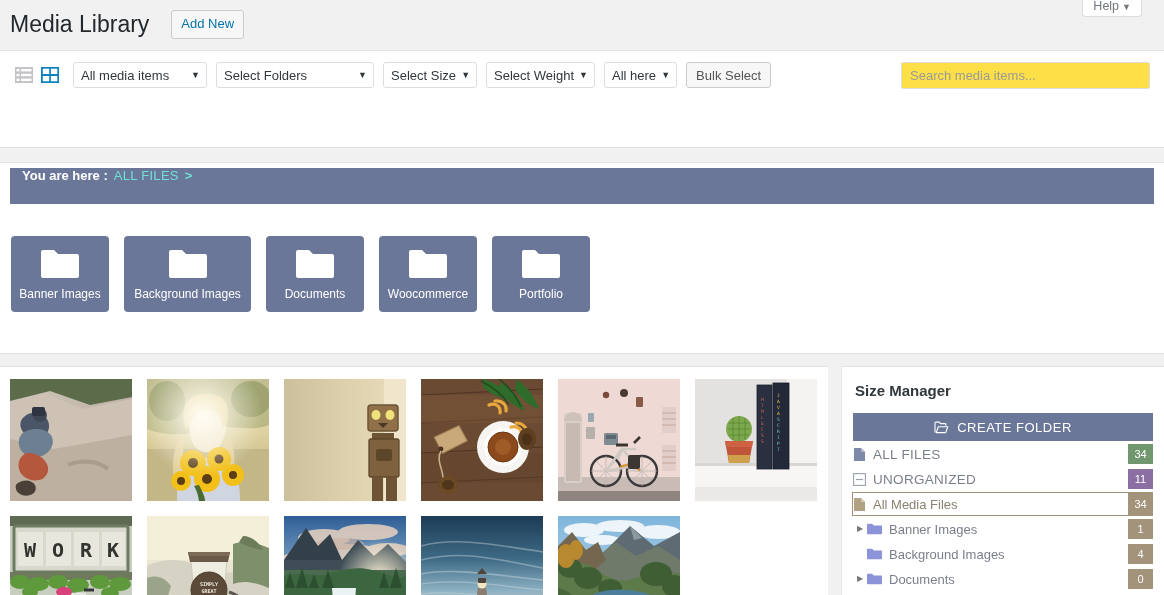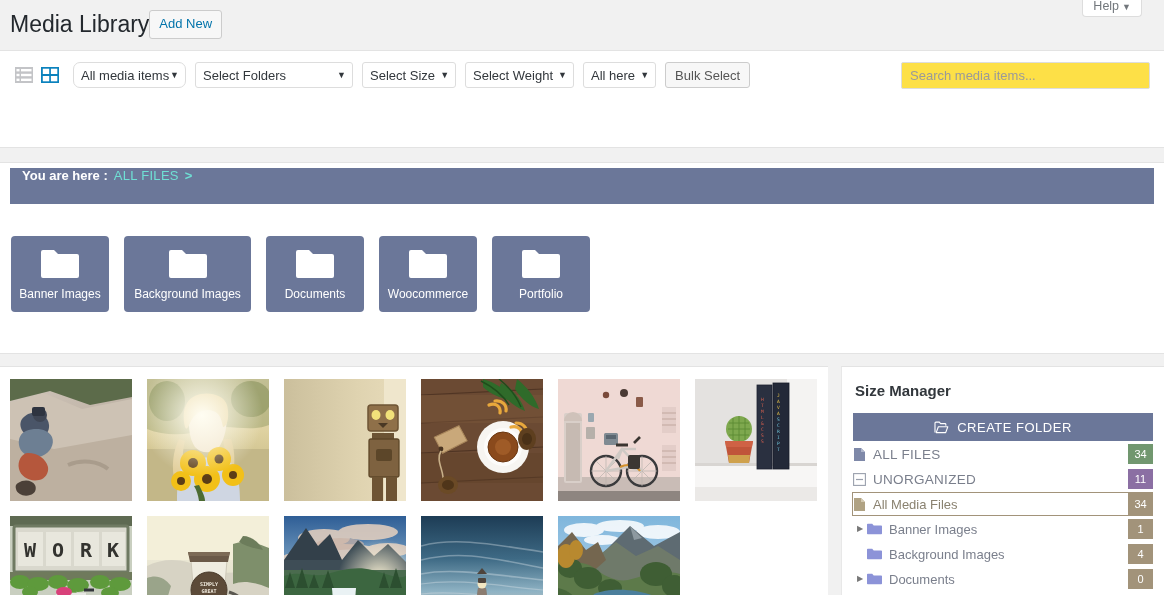--- a/index.html
+++ b/index.html
@@ -20,21 +20,21 @@
     border-radius: 0 0 4px 4px;
     padding: 14px 10px 3px 10px;
     font-size: 12.5px; color: #72777c;
     cursor: pointer; line-height: 1;
   }
   #help-tab .caret { color: #72777c; font-size: 9px; margin-left: 3px; }
 
   
   #title-row {
     position: absolute; top: 10px; left: 10px;
-    display: flex; align-items: center; gap: 0;
+    display: flex; align-items: center; gap: 22px;
   }
   #page-title {
     font-size: 23px; font-weight: 400; color: #23282d;
     line-height: 1.2; margin: 0;
   }
   #add-new-btn {
     background: #f7f7f7; border: 1px solid #ccc; border-radius: 3px;
     color: #0073aa; font-size: 13px; padding: 3px 9px;
     cursor: pointer; line-height: 1.6;
   }
@@ -56,21 +56,21 @@
     background: #fff; border: 1px solid #ddd; border-radius: 3px;
     height: 26px; display: flex; align-items: center;
     padding: 0 20px 0 7px;
     font-size: 13px; color: #32373c; cursor: pointer;
     white-space: nowrap;
   }
   .wp-select .caret {
     position: absolute; right: 6px; top: 50%; transform: translateY(-50%);
     font-size: 9px; color: #32373c;
   }
-  .w-sel-media  { width: 113px; border-radius: 7px; }
+  .w-sel-media  { width: 134px; }
   .w-sel-folder { width: 158px; }
 
   #bulk-select-btn {
     background: #f7f7f7; border: 1px solid #ccc; border-radius: 3px;
     height: 26px; padding: 0 9px; font-size: 13px; color: #555;
     cursor: pointer; white-space: nowrap;
   }
 
   #search-input {
     position: absolute; right: 14px; top: 11px;

